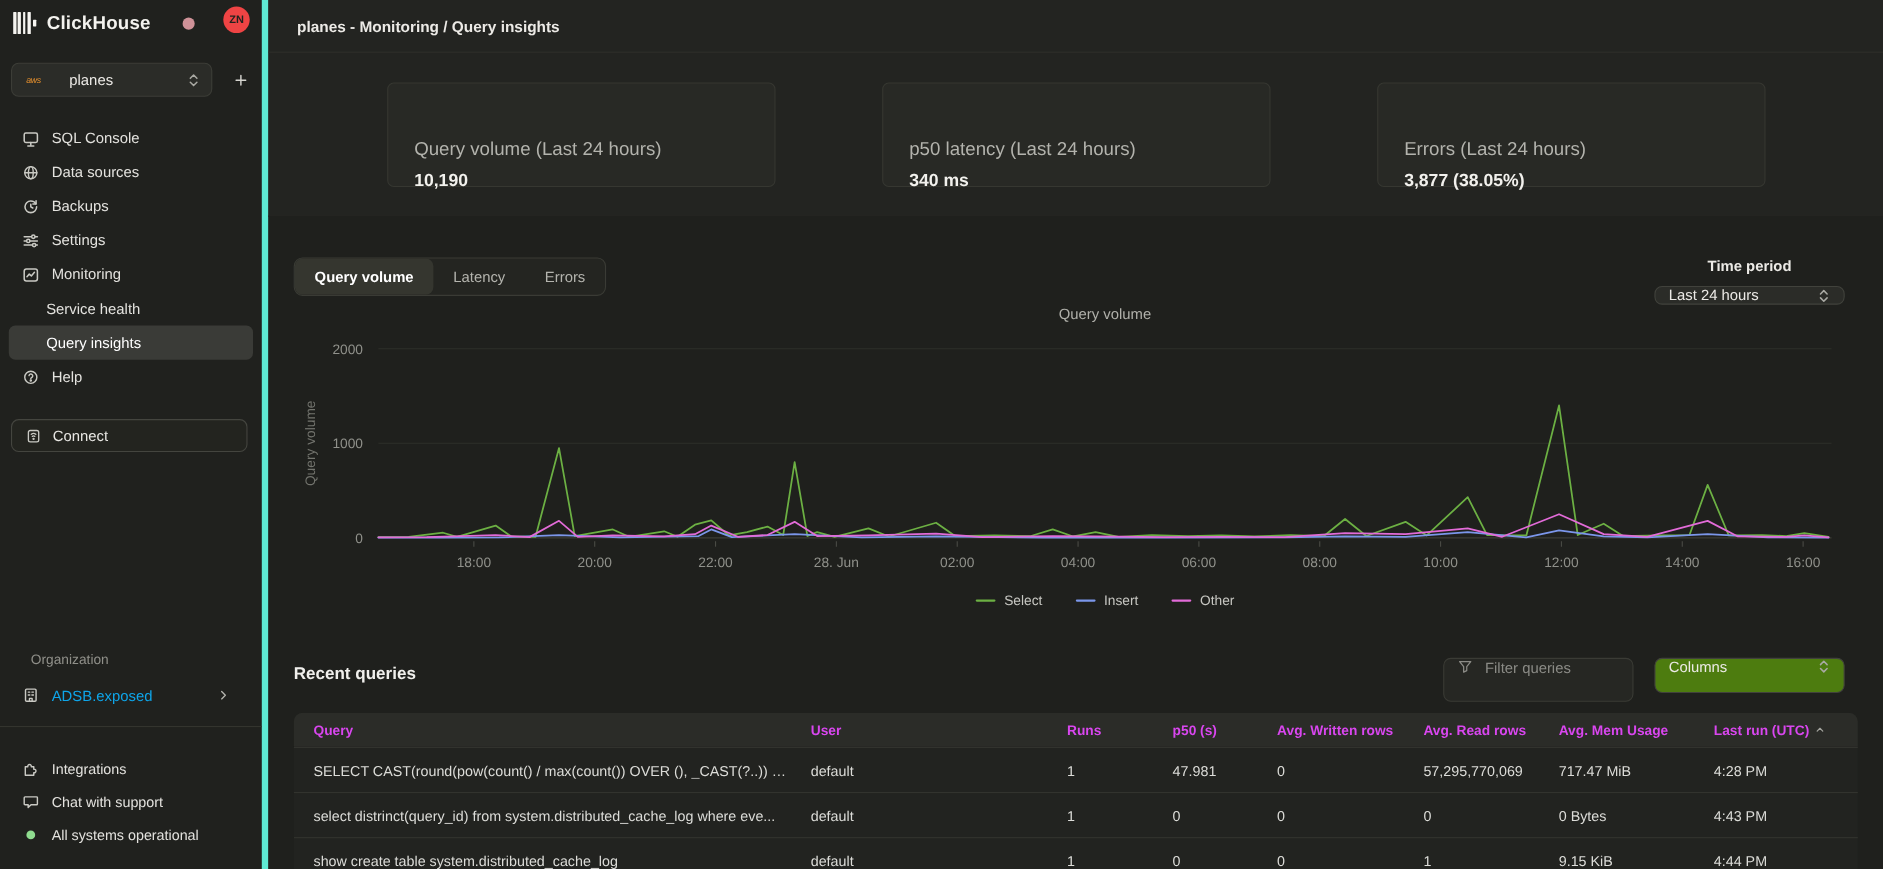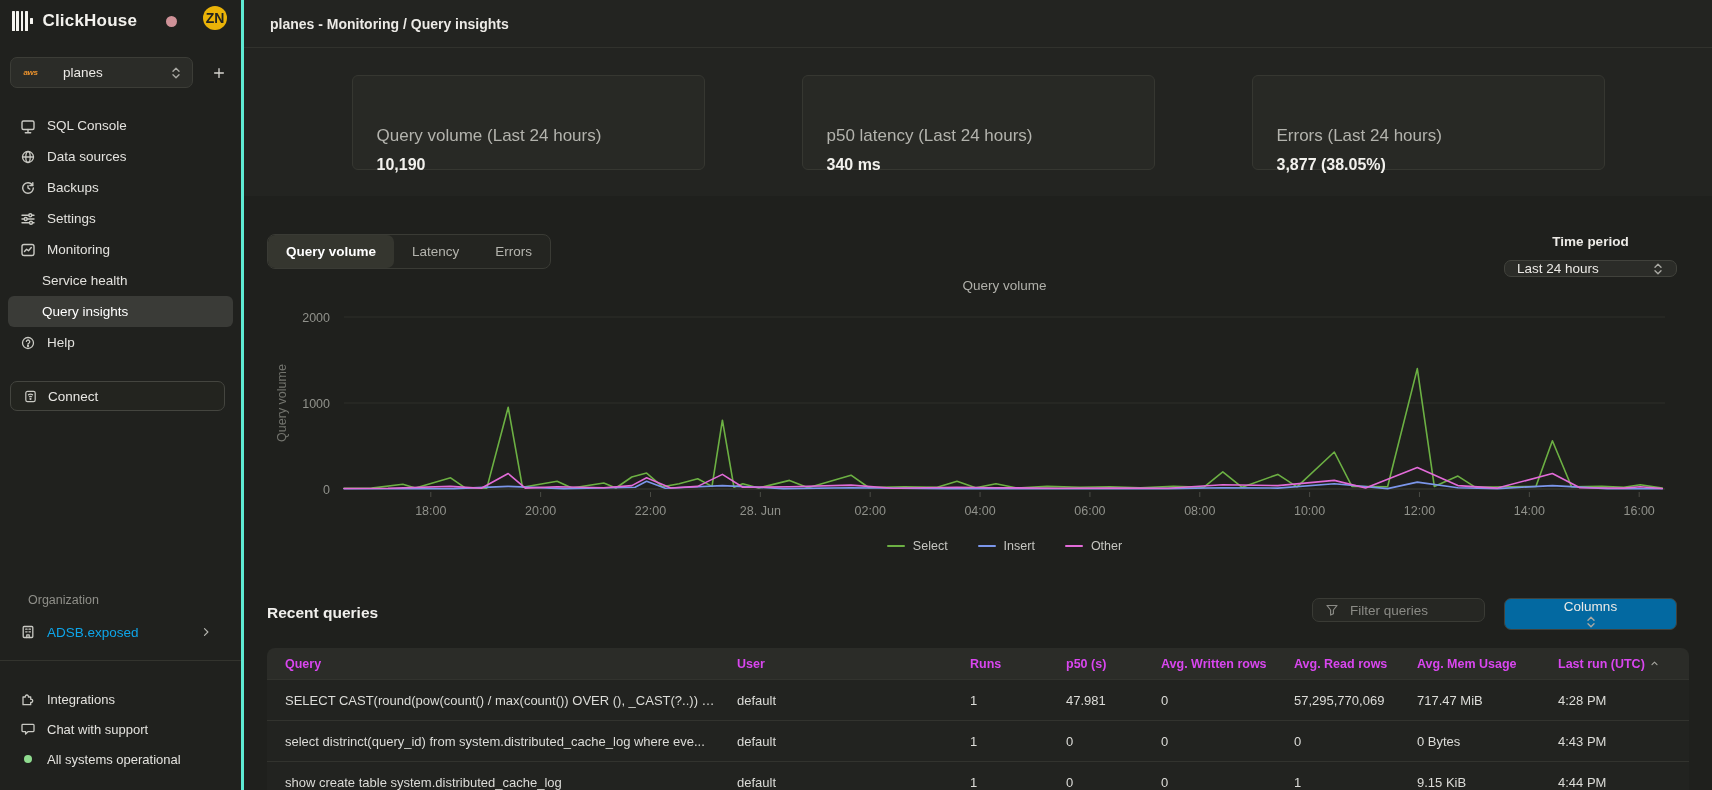--- a/index.html
+++ b/index.html
@@ -2,35 +2,35 @@
 <html><head>
 <meta charset="utf-8">
 <style>
   html,body{margin:0;padding:0;background:#1f201d;}
   body{width:1712px;height:790px;overflow:hidden;position:relative;
        font-family:"Liberation Sans", sans-serif;color:#e8e7e3;
        -webkit-font-smoothing:antialiased;}
 
   
   #sidebar{position:absolute;left:0;top:0;width:244px;height:790px;
-           background:#20211e;border-right:3px solid #5eead4;box-sizing:border-box;}
+           background:#20211e;border-right:6px solid #5eead4;box-sizing:border-box;}
   .logo-row{position:absolute;top:8px;left:12px;right:12px;height:26px;display:flex;align-items:center;}
   .ch-bars{display:flex;align-items:center;height:20px;cursor:pointer;}
   .ch-bars i{display:block;width:2.6px;height:20px;background:#f5f4f0;margin-right:1.8px;border-radius:.5px;}
   .ch-bars i.short{height:6px;margin-left:.5px;}
   .logo-text{font-size:17px;font-weight:700;color:#f3f2ee;margin-left:8px;letter-spacing:.2px;}
   .notif-dot{position:absolute;left:154px;top:8px;width:11px;height:11px;border-radius:50%;background:#cf9298;cursor:pointer;}
-  .avatar{position:absolute;left:191px;top:-2px;width:24px;height:24px;border-radius:50%;background:#eab308;
-          color:#22231f;font-size:14px;font-weight:700;display:flex;align-items:center;justify-content:center;cursor:pointer;}
+  .avatar{position:absolute;left:191px;top:-2px;width:24px;height:24px;border-radius:50%;background:#ef4444;
+          color:#22231f;font-size:10px;font-weight:700;display:flex;align-items:center;justify-content:center;cursor:pointer;}
 
   .svc-select{position:absolute;top:57px;left:10px;width:183px;height:31px;background:#2b2c28;
               border:1px solid #3c3d37;border-radius:7px;display:flex;align-items:center;
               padding:0 10px;box-sizing:border-box;cursor:pointer;}
   .aws-badge{width:19px;height:13px;border-radius:3px;display:flex;align-items:center;justify-content:center;
-             font-size:8px;font-weight:700;color:#e8912d;font-style:italic;letter-spacing:-.3px;}
+             font-size:8px;font-weight:400;color:#e8912d;font-style:italic;letter-spacing:-.3px;}
   .svc-select .val{flex:1;margin-left:23px;font-size:13.5px;color:#eceae6;}
   .icon{display:inline-flex;align-items:center;justify-content:center;color:#c9c9c3;flex:none;}
   .icon svg{display:block;}
   .add-btn{position:absolute;top:61px;left:206px;width:26px;height:24px;display:flex;align-items:center;
            justify-content:center;color:#d6d5d0;cursor:pointer;border-radius:5px;}
 
   .nav{position:absolute;top:110px;left:8px;right:8px;}
   .nav-item{height:31px;display:flex;align-items:center;padding:0 0 0 11px;border-radius:6px;
             font-size:13.5px;color:#e3e2de;cursor:pointer;}
   .nav-item .icon{width:17px;margin-right:11px;}
@@ -83,29 +83,29 @@
                font-size:13.5px;color:#b0b0aa;}
   #qv-svg{position:absolute;top:104px;left:0;width:1468px;height:240px;}
   #qv-svg text{font-family:"Liberation Sans", sans-serif;}
   .legend{position:absolute;top:340px;left:100px;width:1321px;height:20px;display:flex;
           align-items:center;justify-content:center;gap:30px;}
   .legend-item{display:flex;align-items:center;gap:8px;cursor:pointer;}
   .legend-swatch{width:18px;height:2.5px;border-radius:2px;}
   .legend-label{font-size:12.5px;color:#c6c6c1;}
 
   .rq-title{position:absolute;top:408px;left:23px;font-size:15.5px;font-weight:700;color:#f0efec;}
-  .filter-box{position:absolute;top:402px;right:227px;width:173px;height:24px;background:#262723;
-              border:1px solid #3a3b35;border-radius:7px;display:flex;align-items:center;gap:9px;
+  .filter-box{position:absolute;top:402px;right:227px;width:173px;height:40px;background:#262723;
+              border:1px solid #3a3b35;border-radius:7px;display:flex;align-items:flex-start;gap:9px;
               padding:0 12px;box-sizing:border-box;color:#8b8b86;}
   .filter-box input{background:transparent;border:none;outline:none;color:#d8d7d3;font-size:13.5px;
               width:110px;font-family:"Liberation Sans", sans-serif;}
   .filter-box input::placeholder{color:#8b8b86;}
-  .columns-select{position:absolute;top:402px;right:35px;width:173px;height:32px;background:#0369a1;
-              border:1px solid #41423c;border-radius:7px;display:flex;align-items:center;
-              padding:0 12px;box-sizing:border-box;font-size:13.5px;color:#eceae6;cursor:pointer;flex-direction:column;}
+  .columns-select{position:absolute;top:402px;right:35px;width:173px;height:32px;background:#4d7c0f;
+              border:1px solid #41423c;border-radius:7px;display:flex;align-items:flex-start;
+              padding:0 12px;box-sizing:border-box;font-size:13.5px;color:#eceae6;cursor:pointer;}
   .columns-select .val{flex:1;}
 
   .rq-table{position:absolute;top:452px;left:23px;width:1422px;border-radius:8px 8px 0 0;overflow:hidden;}
   .rq-row{display:grid;grid-template-columns:452px 233px 96px 95px 133px 123px 141px 149px;align-items:center;}
   .rq-head{height:31px;background:#2b2c28;font-size:12.5px;font-weight:700;color:#d946ef;}
   .rq-head .cell{cursor:pointer;display:flex;align-items:center;gap:5px;}
   .rq-body-row{height:40px;background:#222320;border-top:1px solid #32332e;font-size:13px;color:#dcdcd8;cursor:pointer;}
   .cell{padding-left:18px;white-space:nowrap;overflow:hidden;text-overflow:ellipsis;}
   .cell:first-child{padding-left:18px;}
   .sort-caret{color:#a5a59f;display:inline-flex;}

